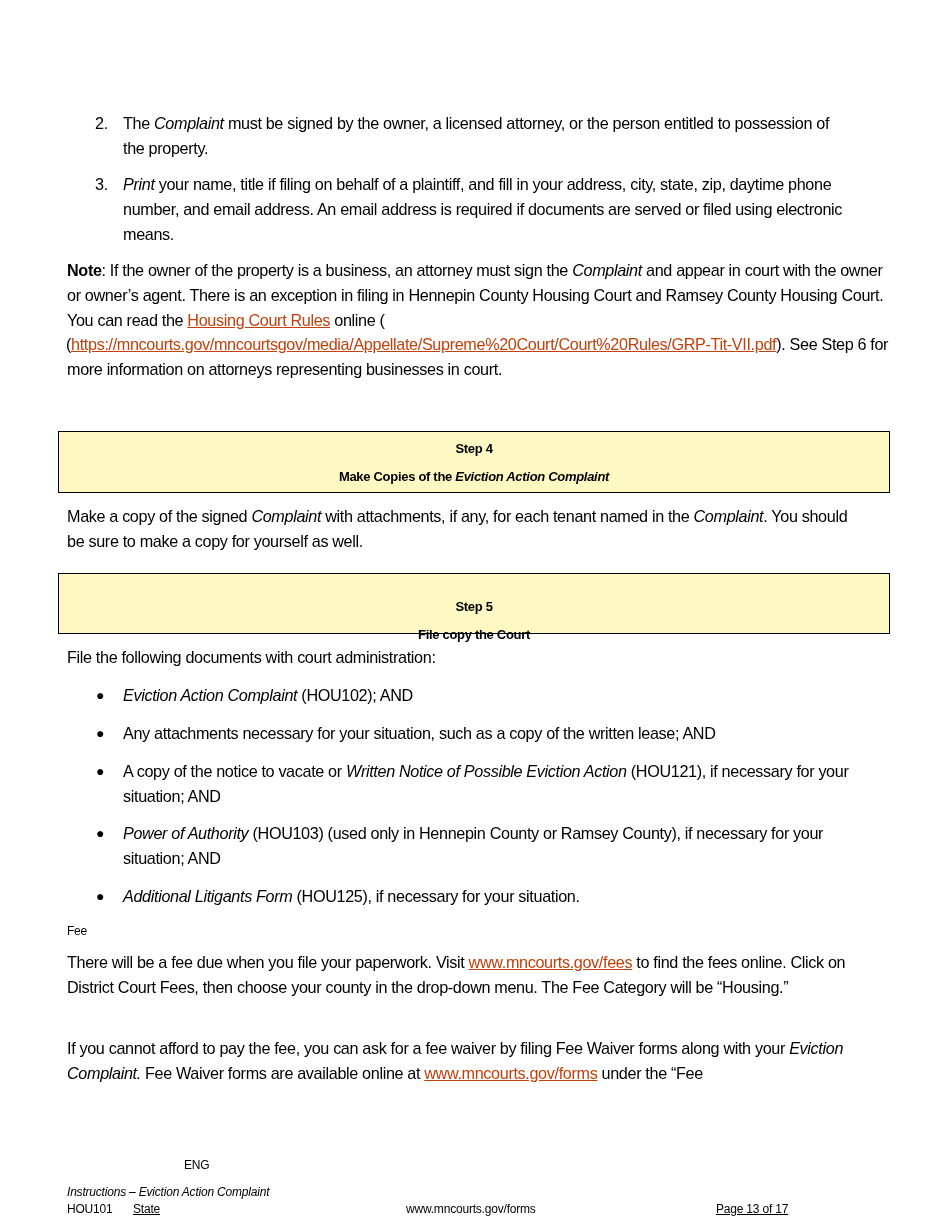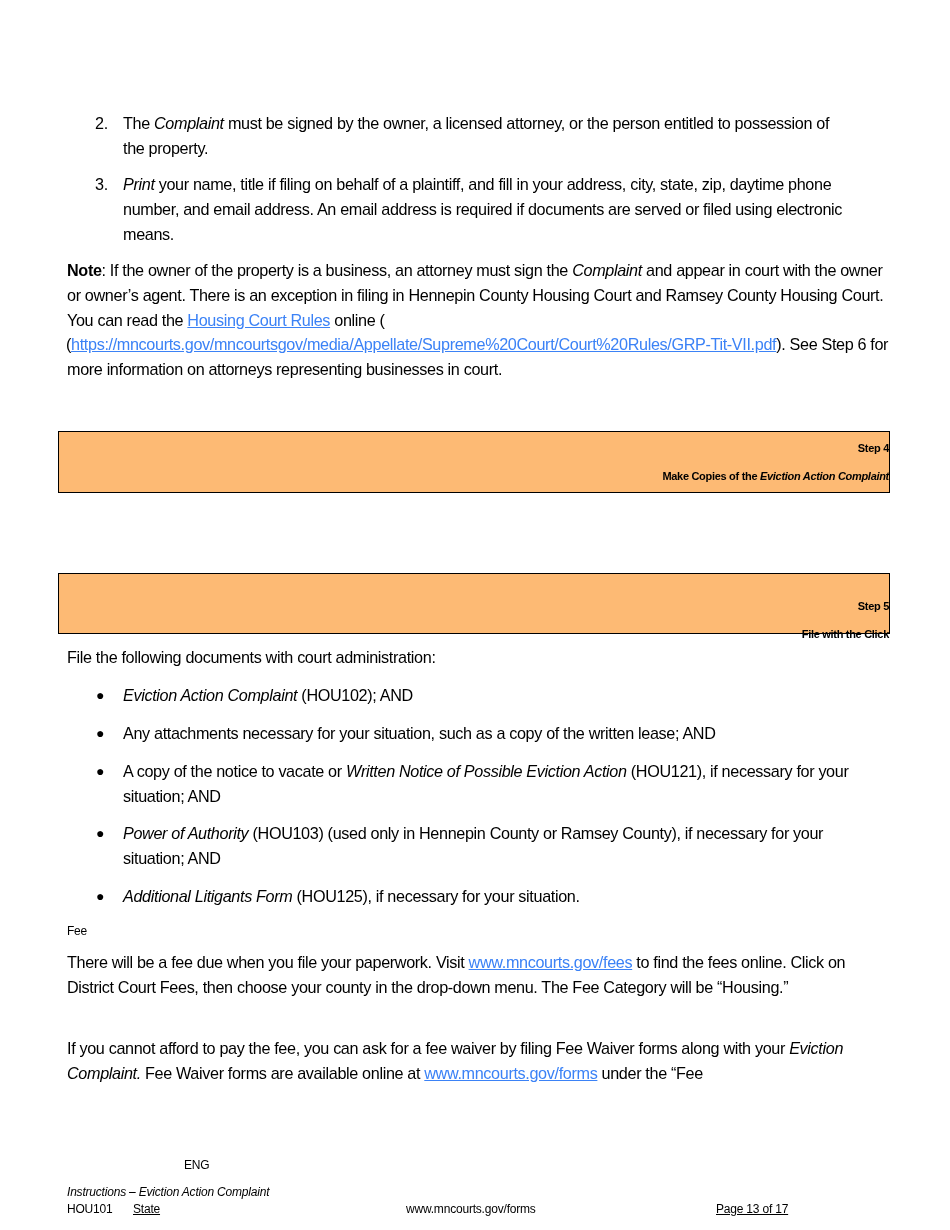--- a/index.html
+++ b/index.html
@@ -3,24 +3,24 @@
 <meta charset="utf-8">
 <style>
   html, body { margin: 0; padding: 0; background: #ffffff; }
   body { width: 950px; height: 1230px; position: relative; overflow: hidden;
          font-family: "Liberation Sans", "DejaVu Sans", sans-serif; color: #000; }
   .page { position: absolute; left: 0; top: 0; width: 950px; height: 1230px; }
   .txt { font-size: 16.2px; line-height: 24.8px; letter-spacing: -0.35px; }
   .abs { position: absolute; }
   .num { position: absolute; width: 22px; text-align: left; }
   .item-body { position: absolute; left: 123px; width: 770px; }
-  a.link { color: #3b82f6; text-decoration: underline; }
-  .step-box { position: absolute; left: 58px; width: 832px; background: #fdba74;
-              border: 1.5px solid #000; box-sizing: border-box; text-align: right;
-              font-weight: bold; font-size: 11px; line-height: 27.5px; letter-spacing: -0.3px; }
+  a.link { color: #c2410c; text-decoration: underline; }
+  .step-box { position: absolute; left: 58px; width: 832px; background: #fef9c3;
+              border: 1.5px solid #000; box-sizing: border-box; text-align: center;
+              font-weight: bold; font-size: 13px; line-height: 27.5px; letter-spacing: -0.3px; }
   .bullet { position: absolute; left: 96px; font-size: 14px; }
   .fee-heading { position: absolute; left: 67px; top: 924px; font-weight: normal; font-size: 12px; letter-spacing: -0.3px; }
   .footer { position: absolute; font-size: 12px; letter-spacing: -0.2px; }
   i { font-style: italic; }
 </style>
 </head>
 <body>
 
 <div class="page">
 
@@ -34,24 +34,25 @@
     <div class="item-body txt" style="top:172px; width:765px;"><i>Print</i><span> your name, title if filing on behalf of a plaintiff, and fill in your address, city, state, zip, daytime phone number, and email address. An email address is required if documents are served or filed using electronic means.</span></div>
   </div>
 
   <div class="abs txt" style="left:67px; top:258px; width:830px;"><b>Note</b><span>: If the owner of the property is a business, an attorney must sign the </span><i>Complaint</i><span> and appear in court with the owner or owner’s agent. There is an exception in filing in Hennepin County Housing Court and Ramsey County Housing Court. You can read the </span><a class="link">Housing Court Rules</a><span> online (</span><br><span style="margin-left:-1px;">(</span><a class="link">https://mncourts.gov/mncourtsgov/media/Appellate/Supreme%20Court/Court%20Rules/GRP-Tit-VII.pdf</a><span>). See Step 6 for more information on attorneys representing businesses in court.</span></div>
 
   <div class="step-box" style="top:431px; height:62px; padding-top:3px;">
     <div>Step 4</div>
     <div><span>Make Copies of the </span><i>Eviction Action Complaint</i></div>
   </div>
 
+  <div class="abs txt" style="left:67px; top:504px; width:800px;"><span>Make a copy of the signed </span><i>Complaint</i><span> with attachments, if any, for each tenant named in the </span><i>Complaint</i><span>. You should be sure to make a copy for yourself as well.</span></div>
 
   <div class="step-box" style="top:573px; height:61px; padding-top:19px;">
     <div>Step 5</div>
-    <div>File with the Click</div>
+    <div>File copy the Court</div>
   </div>
 
   <div class="abs txt" style="left:67px; top:645px;">File the following documents with court administration:</div>
 
   <div>
     <div>
       <span class="bullet txt" style="top:683px;">●</span>
       <div class="item-body txt" style="top:683px;"><i>Eviction Action Complaint</i><span> (HOU102); AND</span></div>
     </div>
     <div>

